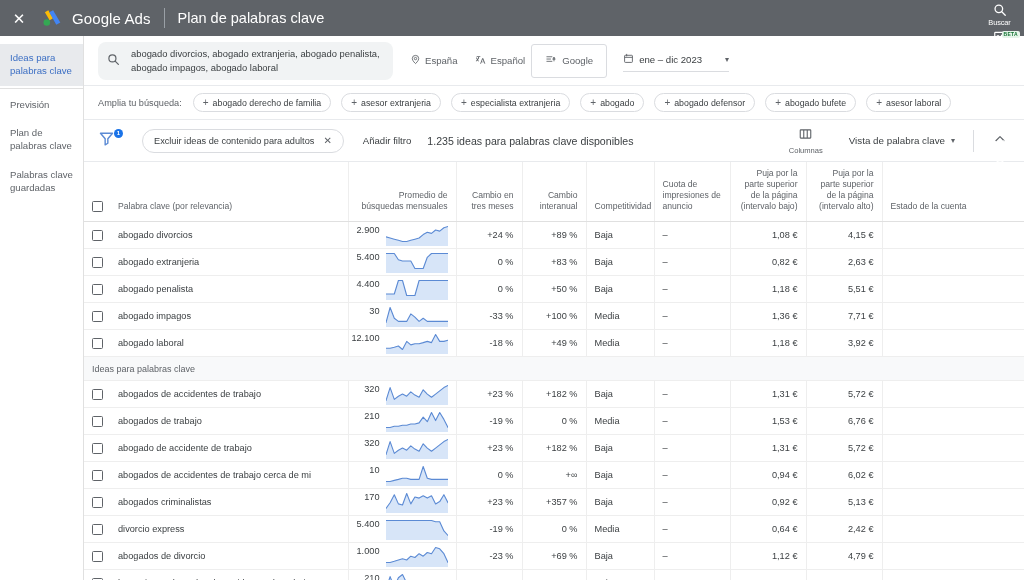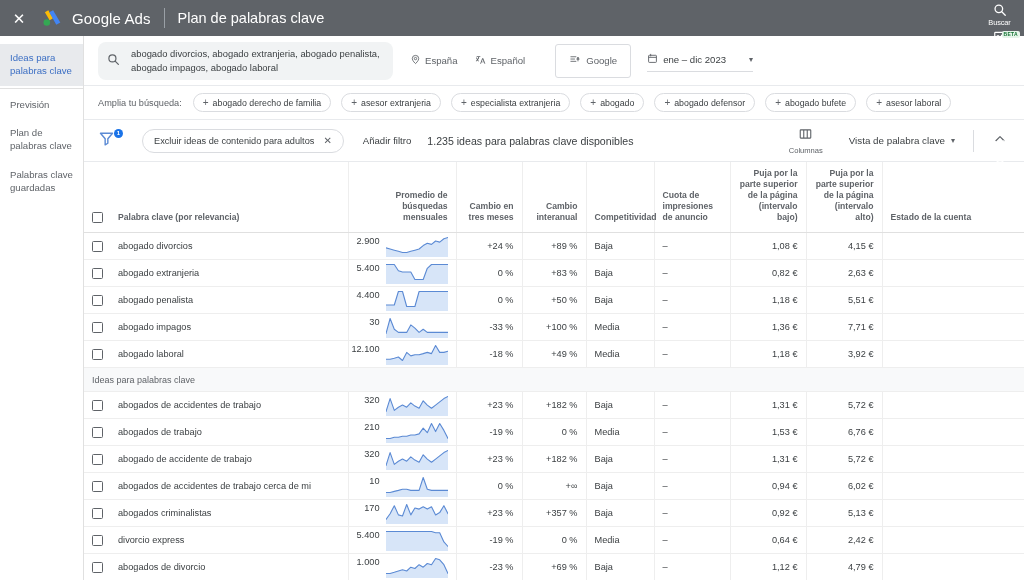--- a/index.html
+++ b/index.html
@@ -72,21 +72,21 @@
   }
   .search-box .mag { flex: 0 0 18px; }
   .search-text {
     font-size: 9.4px; color: #3c4043; line-height: 1.42; margin-left: 6px;
   }
   .sel-chip {
     display: flex; align-items: center; gap: 4px; font-size: 9.6px; color: #5f6368;
     margin-left: 17px; cursor: pointer; white-space: nowrap;
   }
   .net-box {
-    margin-left: 30px; border: 1px solid #dadce0; border-radius: 3px; height: 34px;
+    margin-left: 6px; border: 1px solid #dadce0; border-radius: 3px; height: 34px;
     display: flex; align-items: center; gap: 5px; padding: 0 13px; font-size: 9.6px;
     color: #5f6368; cursor: pointer;
   }
   .date-box {
     margin-left: 16px; display: flex; align-items: center; gap: 5px; font-size: 9.6px;
     color: #3c4043; cursor: pointer; padding-bottom: 2px;
     border-bottom: 1px solid #dadce0; height: 22px;
   }
   .date-caret { margin-left: 18px; color: #5f6368; font-size: 8px; }
 
@@ -137,21 +137,21 @@
     margin-left: 20px; cursor: pointer; white-space: nowrap;
   }
   .tb-sep { width: 1px; height: 22px; background: #dadce0; margin: 0 14px 0 18px; }
   .collapse-btn { cursor: pointer; color: #5f6368; padding: 0 5px; }
 
   
   .table-scroll { flex: 1; overflow: hidden; }
   table.kw { width: 100%; border-collapse: collapse; table-layout: fixed; }
 
   table.kw th {
-    font-size: 8.6px; font-weight: 700; color: #5f6368; vertical-align: bottom;
+    font-size: 8.6px; font-weight: 400; color: #5f6368; vertical-align: bottom;
     padding: 6px 8px 9px; border-bottom: 1px solid #e0e0e0; line-height: 1.28;
   }
   table.kw td {
     font-size: 9.2px; color: #3c4043; padding: 0 8px; height: 27px;
     border-bottom: 1px solid #eeeeee; vertical-align: middle;
   }
   th.c-chk, td.c-chk { width: 26px; padding-left: 9px; padding-right: 0; }
   th.c-kw, td.c-kw { width: 238px; text-align: left; }
   th.c-vol, td.c-vol { width: 108px; text-align: right; border-left: 1px solid #eeeeee; }
   th.c-3m, td.c-3m { width: 66px; text-align: right; border-left: 1px solid #eeeeee; }

